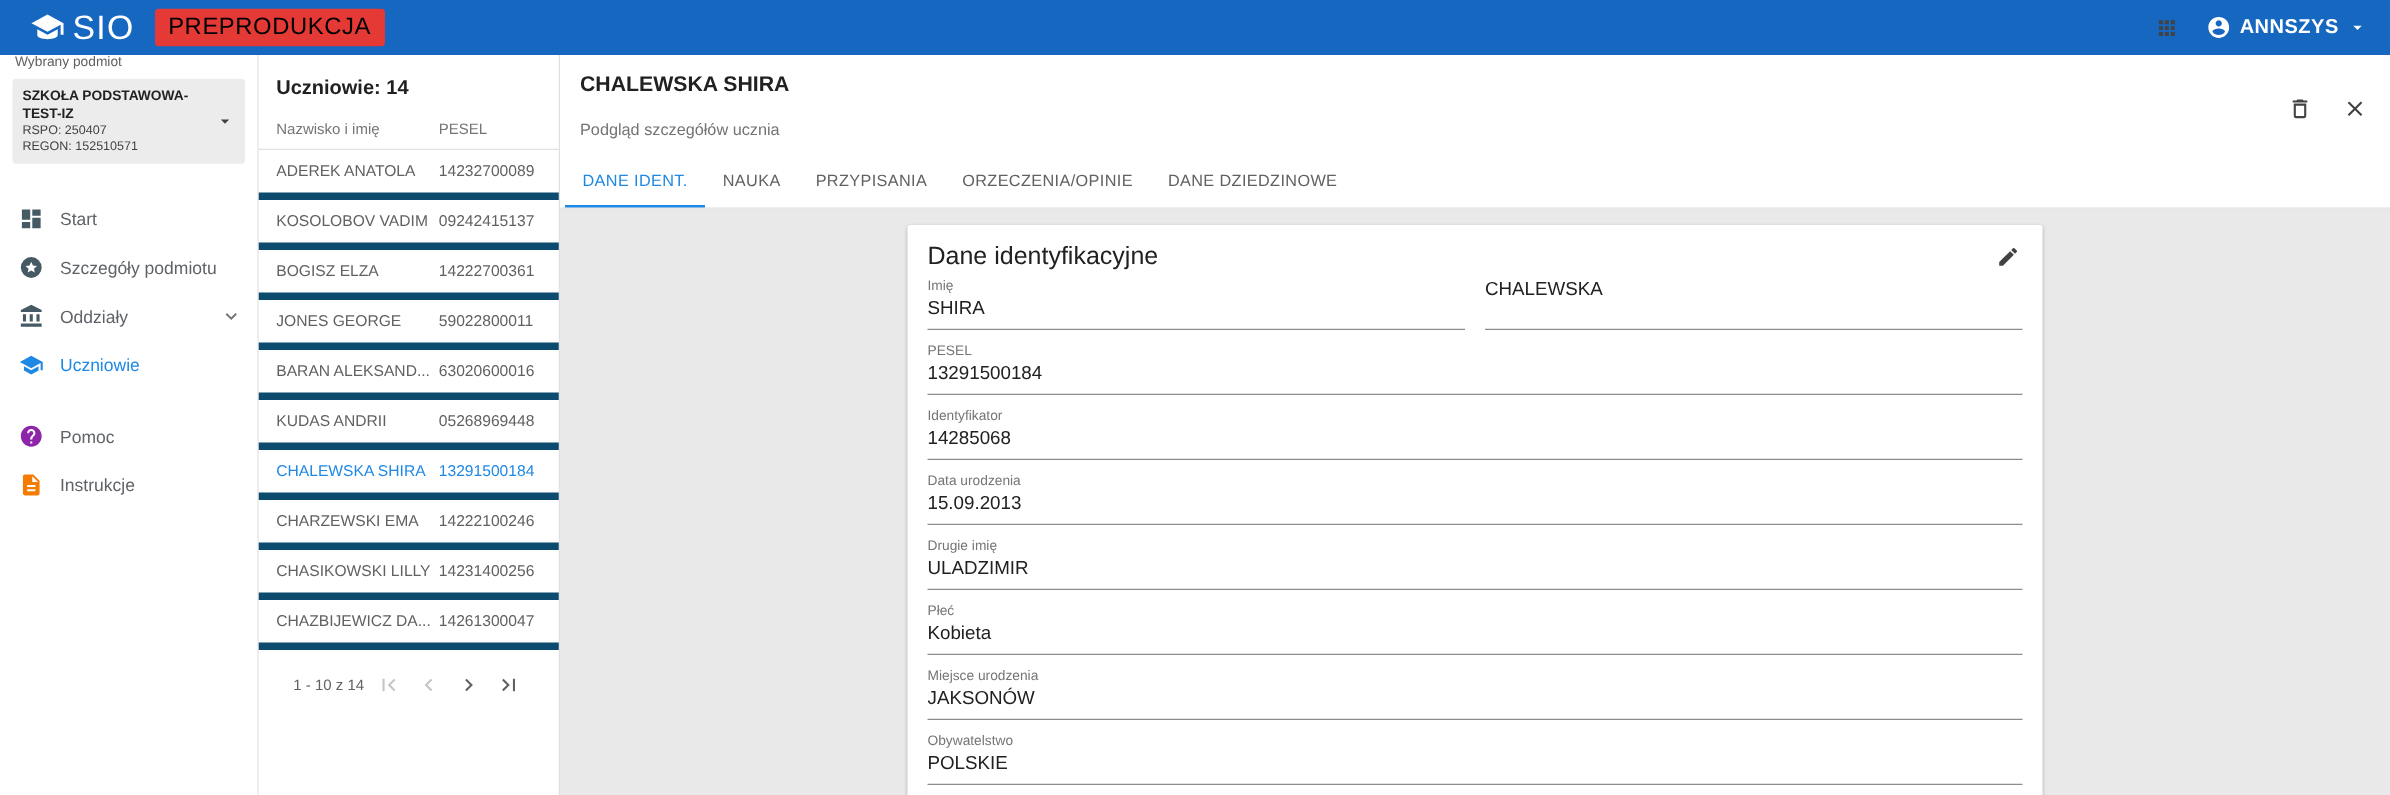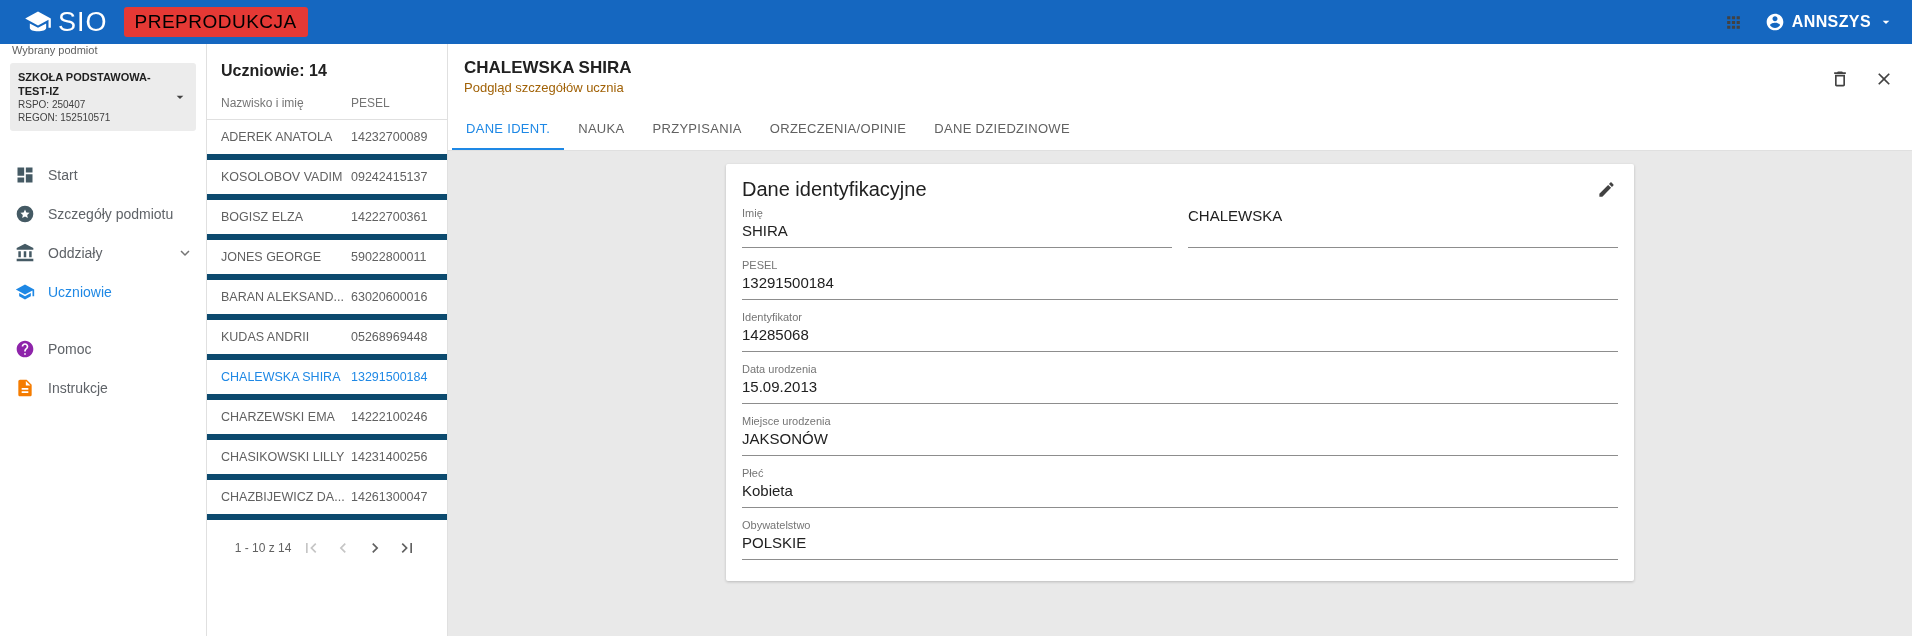--- a/index.html
+++ b/index.html
@@ -89,21 +89,21 @@
   .pager-btn.disabled svg { fill: #C5C5C5; }
 
   
   .detail { flex: 1; display: flex; flex-direction: column; background: #E9E9E9; }
   .detail-header {
     background: #fff; padding: 14px 0 0;
     border-bottom: 1px solid #E0E0E0;
   }
   .detail-title-row { display: flex; justify-content: space-between; padding: 0 16px; }
   .detail-title { font-size: 17px; font-weight: 700; color: #212121; }
-  .detail-subtitle { font-size: 13px; color: #a16207; margin-top: 2px; }
+  .detail-subtitle { font-size: 13px; color: #737373; margin-top: 18px; }
   .detail-actions { display: flex; gap: 20px; padding-top: 4px; }
   .icon-btn { background: none; border: none; padding: 2px; cursor: pointer; }
   .icon-btn svg { fill: #424242; }
   .tabs { display: flex; margin-top: 14px; padding: 0 4px; }
   .tab {
     padding: 12px 14px; font-size: 13px; letter-spacing: .3px;
     color: #616161; cursor: pointer; border-bottom: 2px solid transparent;
   }
   .tab.active { color: #1E88E5; font-weight: 500; border-bottom-color: #1E88E5; }
 
@@ -364,28 +364,32 @@
         </div>
         <div class="field">
           <div class="field-label">Identyfikator</div>
           <div class="field-value">14285068</div>
         </div>
         <div class="field">
           <div class="field-label">Data urodzenia</div>
           <div class="field-value">15.09.2013</div>
         </div>
         <div class="field">
+          <div class="field-label">Drugie imię</div>
+          <div class="field-value">ULADZIMIR</div>
+        </div>
+        <div class="field">
+          <div class="field-label">Płeć</div>
+          <div class="field-value">Kobieta</div>
+        </div>
+        <div class="field">
           <div class="field-label">Miejsce urodzenia</div>
           <div class="field-value">JAKSONÓW</div>
         </div>
         <div class="field">
-          <div class="field-label">Płeć</div>
-          <div class="field-value">Kobieta</div>
-        </div>
-        <div class="field">
           <div class="field-label">Obywatelstwo</div>
           <div class="field-value">POLSKIE</div>
         </div>
       </div>
     </div>
   </section>
 
 </div>
 
 </body></html>

